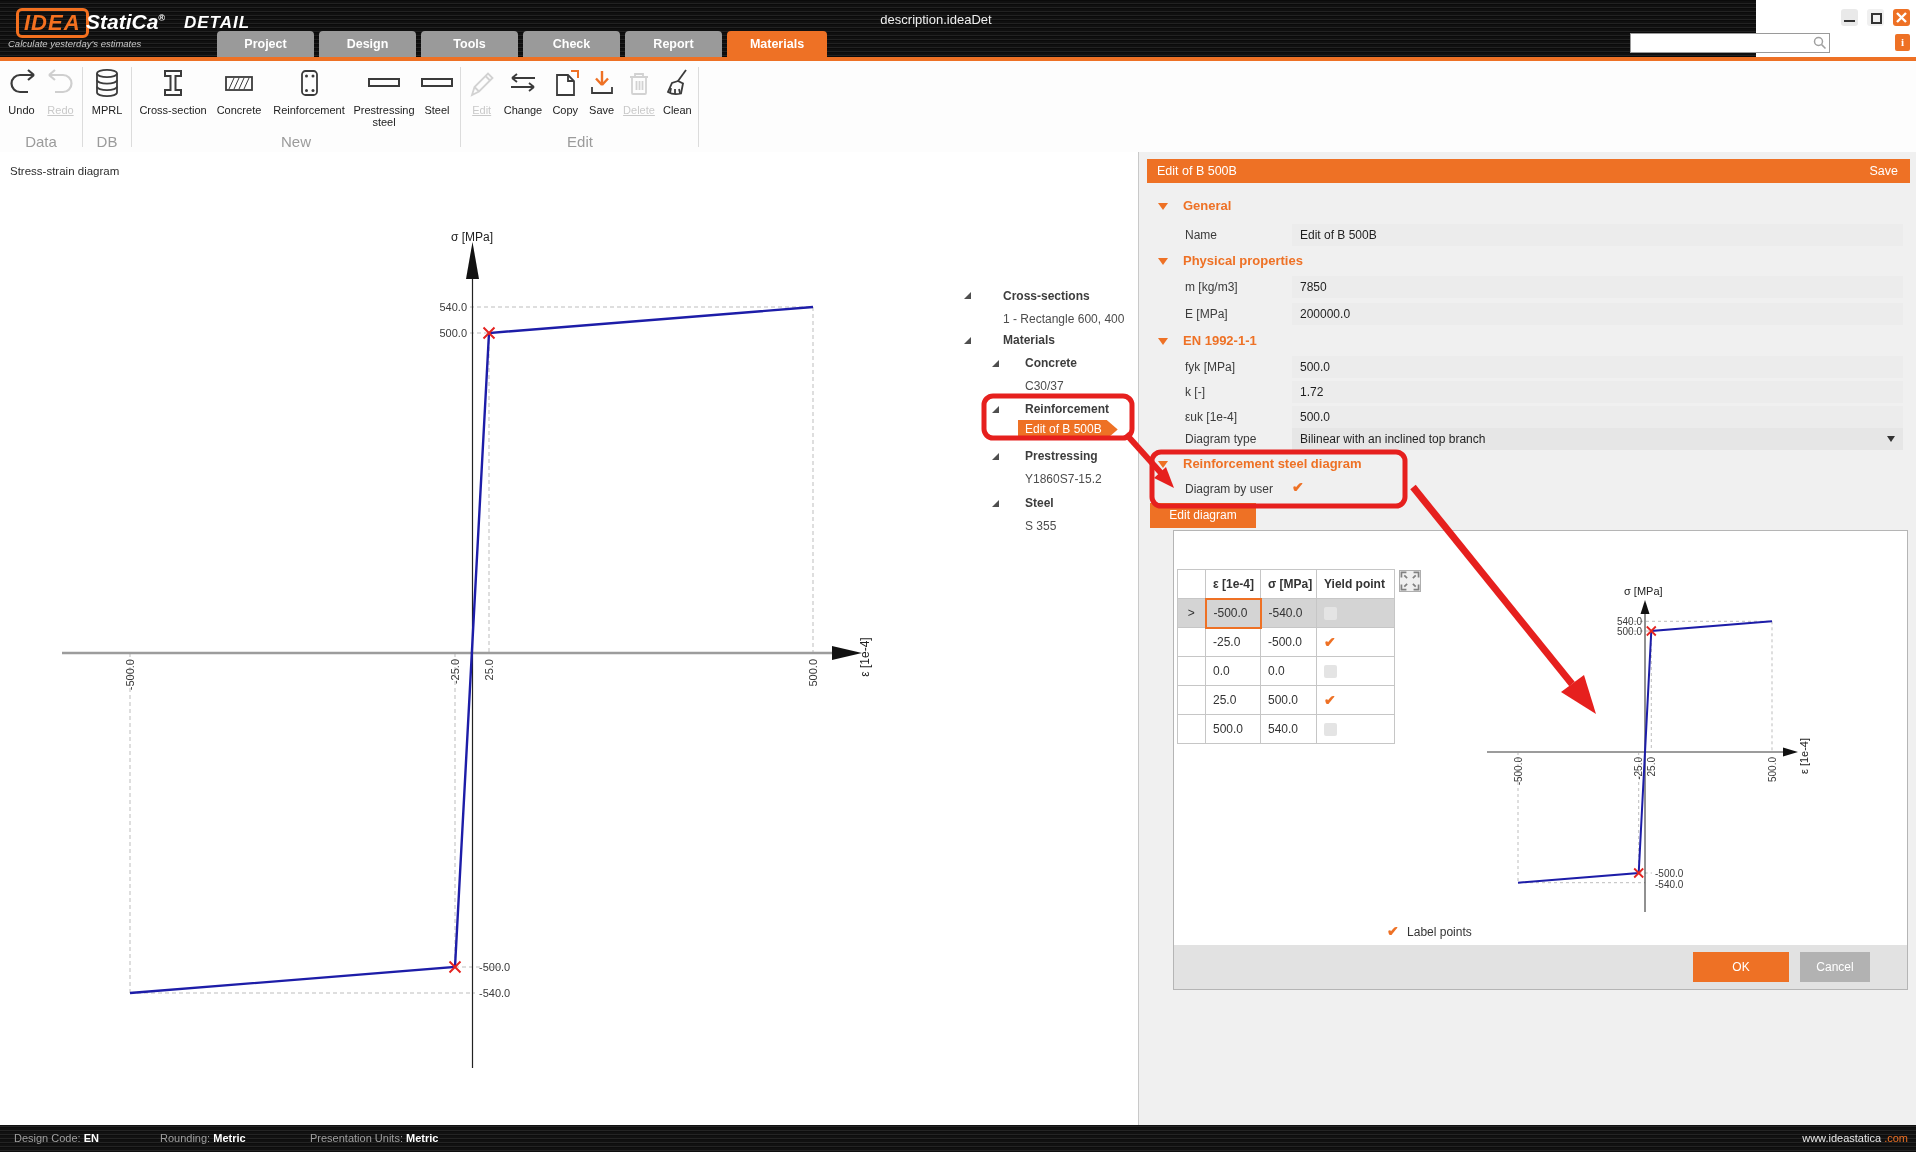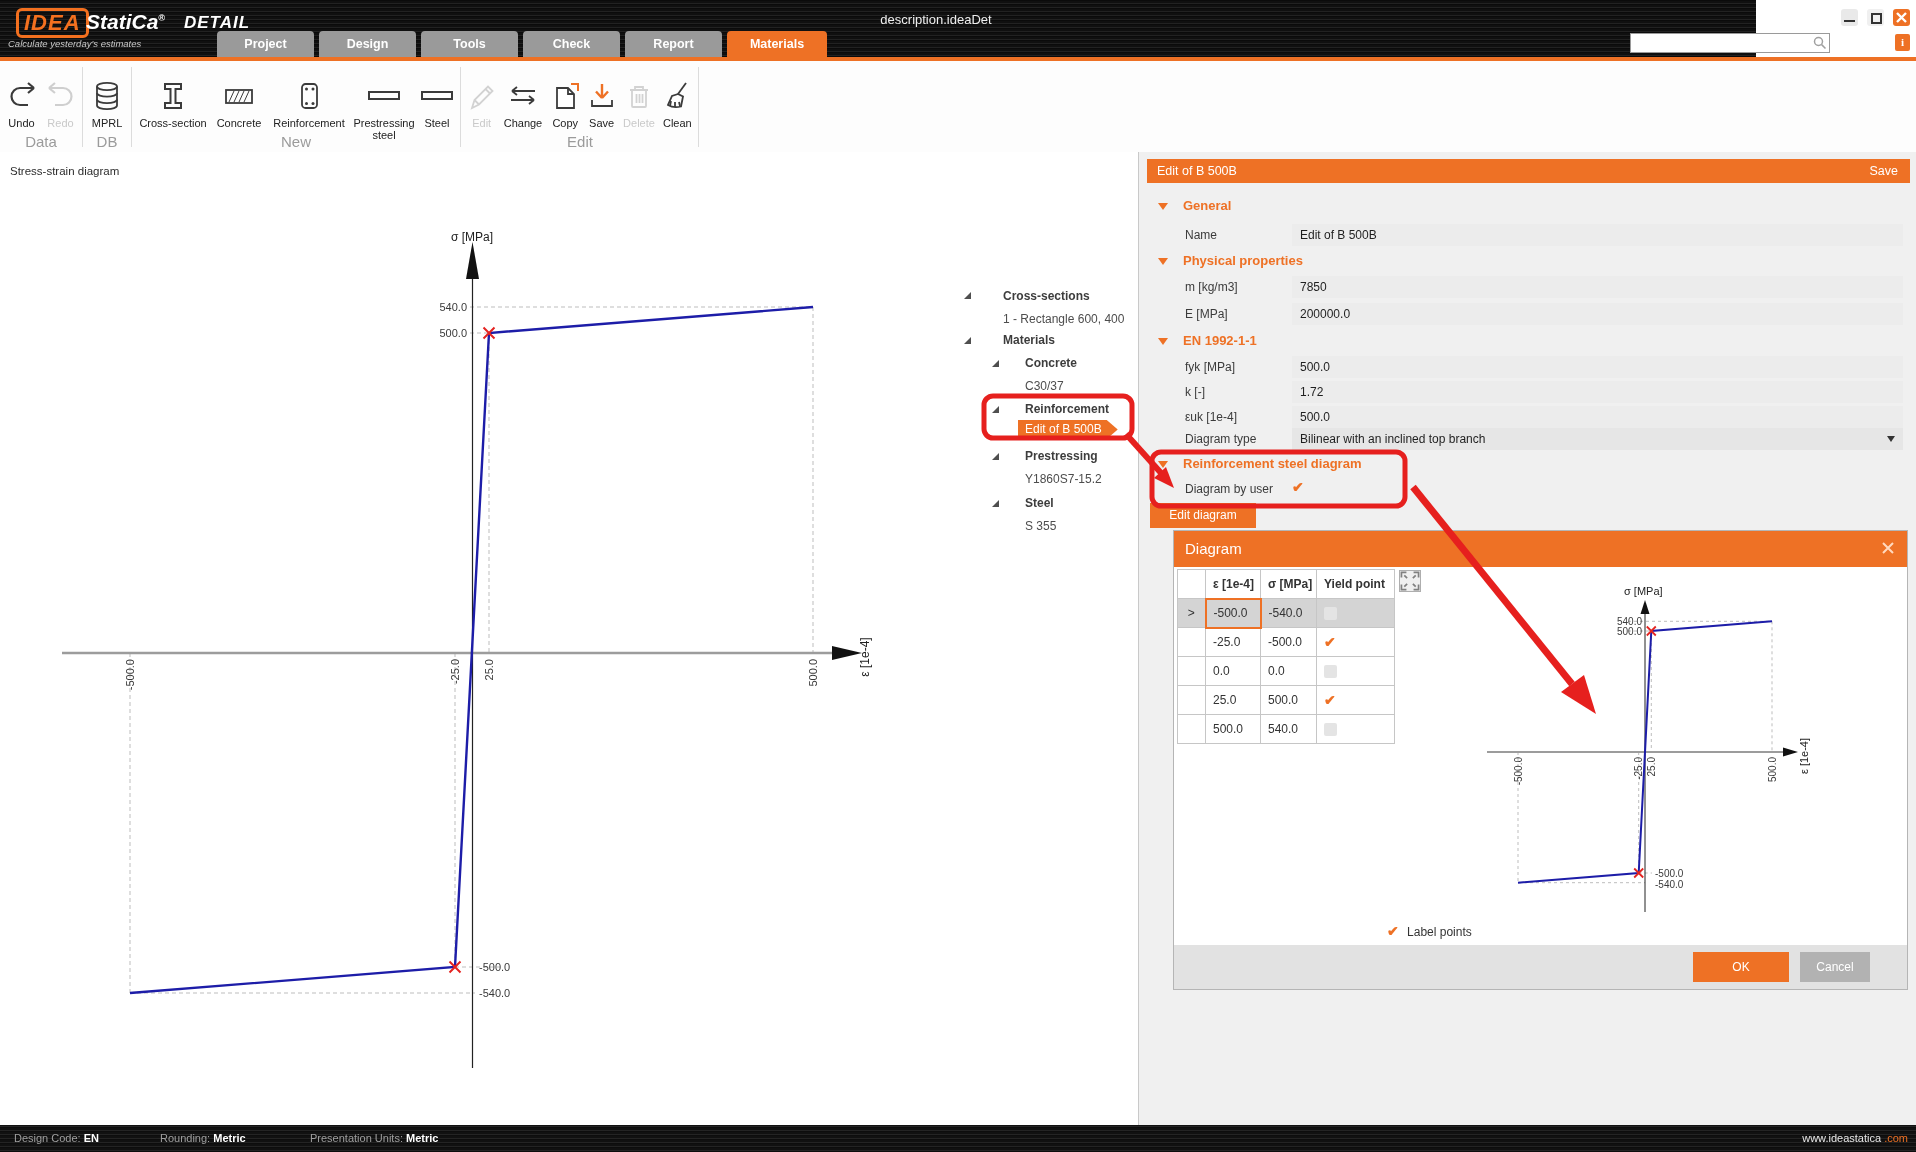--- a/index.html
+++ b/index.html
@@ -30,23 +30,23 @@
     color:#fff;font-size:11px;font-weight:bold;text-align:center;line-height:17px;font-family:"Liberation Serif",serif;}
   
   .tab{position:absolute;top:31px;height:26px;width:97px;background:#9a9a9a;border-radius:4px 4px 0 0;
     color:#fff;font-size:12.5px;font-weight:bold;text-align:center;line-height:27px;}
   .tab.active{background:#ee7125;}
   #stripe{position:absolute;left:0;top:57px;width:1916px;height:4px;background:#ee7125;}
   
   #ribbon{position:absolute;left:0;top:61px;width:1916px;height:91px;background:#fdfdfd;border-bottom:1px solid #cfcfcf;}
   .rgroup{position:absolute;top:0;height:91px;}
   .rbtns{display:flex;align-items:flex-start;}
-  .rbtn{display:flex;flex-direction:column;align-items:center;padding-top:18px;}
+  .rbtn{display:flex;flex-direction:column;align-items:center;padding-top:5px;}
   .rlabel{font-size:11px;color:#222;text-align:center;line-height:12px;margin-top:2px;white-space:pre-line;}
-  .rbtn.disabled .rlabel{color:#c9c9c9;}
+  .rbtn.disabled .rlabel{color:#c9c9c9;text-decoration:underline;}
   .rgrouplabel{position:absolute;bottom:2px;left:0;right:0;text-align:center;font-size:15px;color:#9b9b9b;}
   .rsep{position:absolute;top:6px;width:1px;height:80px;background:#dcdcdc;}
   
   #canvas{position:absolute;left:0;top:152px;width:1138px;height:973px;background:#fff;}
   .canvas-title{position:absolute;left:10px;top:13px;font-size:11.5px;color:#2d2d2d;}
   #vdivider{position:absolute;left:1138px;top:152px;width:1px;height:973px;background:#c9c9c9;}
   
   .tree-item{position:absolute;font-size:12px;color:#4d4d4d;white-space:nowrap;margin-left:16px;}
   .tree-item.bold{font-weight:bold;color:#3d3d3d;}
   .tree-item.selected{background:#ee7125;color:#fff;height:19px;line-height:19px;padding:0 16px 0 7px;
@@ -379,26 +379,20 @@
   </div>
 
   <div class="sec-tri" style="left:1158px;top:461px"></div>
   <div class="sec-title" style="left:1183px;top:456px">Reinforcement steel diagram</div>
   <div class="prop-label" style="top:478px">Diagram by user</div>
   <span class="checkmark abs" style="left:1292px;top:479px"></span>
 
   <div class="btn" id="btn-edit-diagram">Edit diagram</div>
 
   <div id="dialog">
-    <div class="dlg-header">
-      <div class="dlg-title">Diagram</div>
-      <svg class="dlg-close" width="14" height="14">
-        <path d="M2 2 L12 12 M12 2 L2 12" stroke="#ffd9bf" stroke-width="2"></path>
-        </svg>
-    </div>
 
     <table class="tbl">
       <tbody>
           <tr>
         <th class="csel"></th>
         <th class="ceps">ε [1e-4]</th>
         <th class="csig">σ [MPa]</th>
         <th class="cyld">Yield point</th>
       </tr>
       <tr class="selected">

